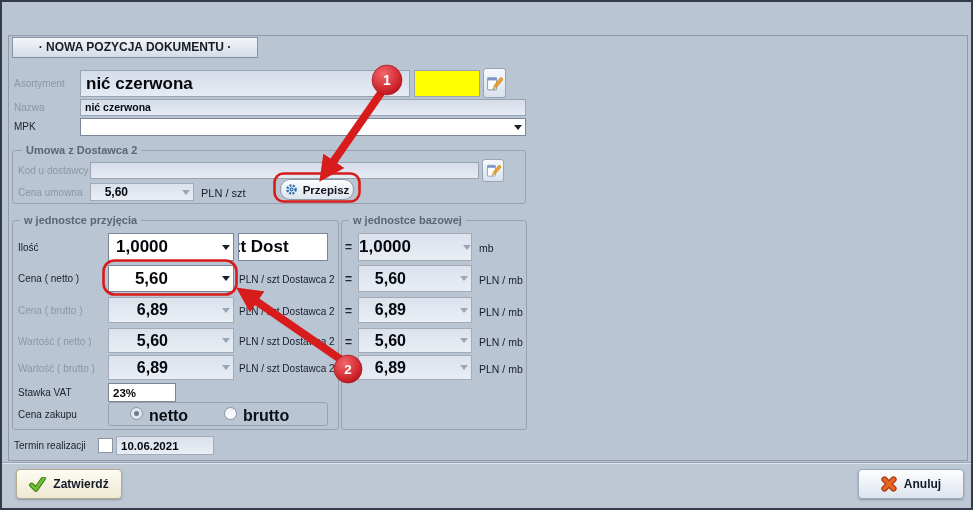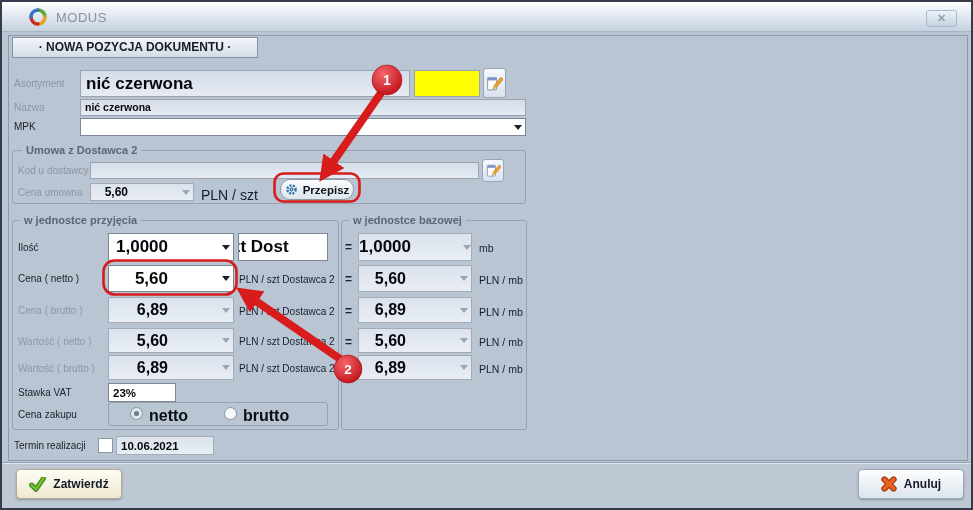--- a/index.html
+++ b/index.html
@@ -102,30 +102,20 @@
   .radio.sel .dot { display:block; }
   .radio-lbl { position:absolute; font-size:16px; font-weight:bold; color:#0a0e16; }
 
   .overlay { position:absolute; left:0; top:0; width:973px; height:510px; pointer-events:none; z-index:50; }
 </style>
 </head>
 <body>
 
 <div class="dialog">
 
-  <div class="titlebar">
-    <svg class="logo" viewBox="0 0 20 20">
-      <path d="M10,3 A7,7 0 0 1 17,10" fill="none" stroke="#5aa82e" stroke-width="3.4" stroke-linecap="round"></path>
-      <path d="M17,10 A7,7 0 0 1 10,17" fill="none" stroke="#e8a01e" stroke-width="3.4" stroke-linecap="round"></path>
-      <path d="M10,17 A7,7 0 0 1 3,10" fill="none" stroke="#cc2a20" stroke-width="3.4" stroke-linecap="round"></path>
-      <path d="M3,10 A7,7 0 0 1 10,3" fill="none" stroke="#3a6fc4" stroke-width="3.4" stroke-linecap="round"></path>
-    </svg>
-    <span class="wtitle">MODUS</span>
-    <div class="close-btn">✕</div>
-  </div>
 
   <div class="panel"></div>
   <div class="footer"></div>
 
   <div class="header-box">· NOWA POZYCJA DOKUMENTU ·</div>
 
   <span class="lbl gray" style="left:12px; top:76px;">Asortyment</span>
   <div class="ro-field" style="left:78px; top:68px; width:330px; height:27px; font-size:17px; font-weight:bold; color:#05070c; line-height:25px; padding-left:5px;">nić czerwona</div>
   <div class="yellow-box" style="left:412px; top:68px; width:66px; height:27px;"></div>
   <div class="icon-btn" style="left:481px; top:66px; width:23px; height:30px;">
@@ -166,21 +156,21 @@
     </svg>
   </div>
 
   <span class="lbl gray" style="left:16px; top:185px;">Cena umowna</span>
   <div class="combo disabled" style="left:88px; top:181px; width:104px; height:18px;">
     <span class="val" style="font-size:12px;">5,60</span>
     <span class="arr">
         <span class="tri gray"></span>
       </span>
   </div>
-  <span class="unit-text big" style="left:199px; top:185px; font-size:14px;">PLN / szt</span>
+  <span class="unit-text big" style="left:199px; top:185px; font-size:11px;">PLN / szt</span>
 
   <div class="przepisz-btn" style="left:278px; top:177px; width:74px; height:21px;">
     <svg width="13" height="13" viewBox="0 0 16 16">
       <circle cx="8" cy="8" r="5" fill="none" stroke="#2f6fae" stroke-width="3" stroke-dasharray="2.4 1.7"></circle>
       <circle cx="8" cy="8" r="2.4" fill="#2f6fae"></circle>
       <circle cx="8" cy="8" r="1" fill="#dde4ec"></circle>
     </svg>
     <span>Przepisz</span>
   </div>
 

